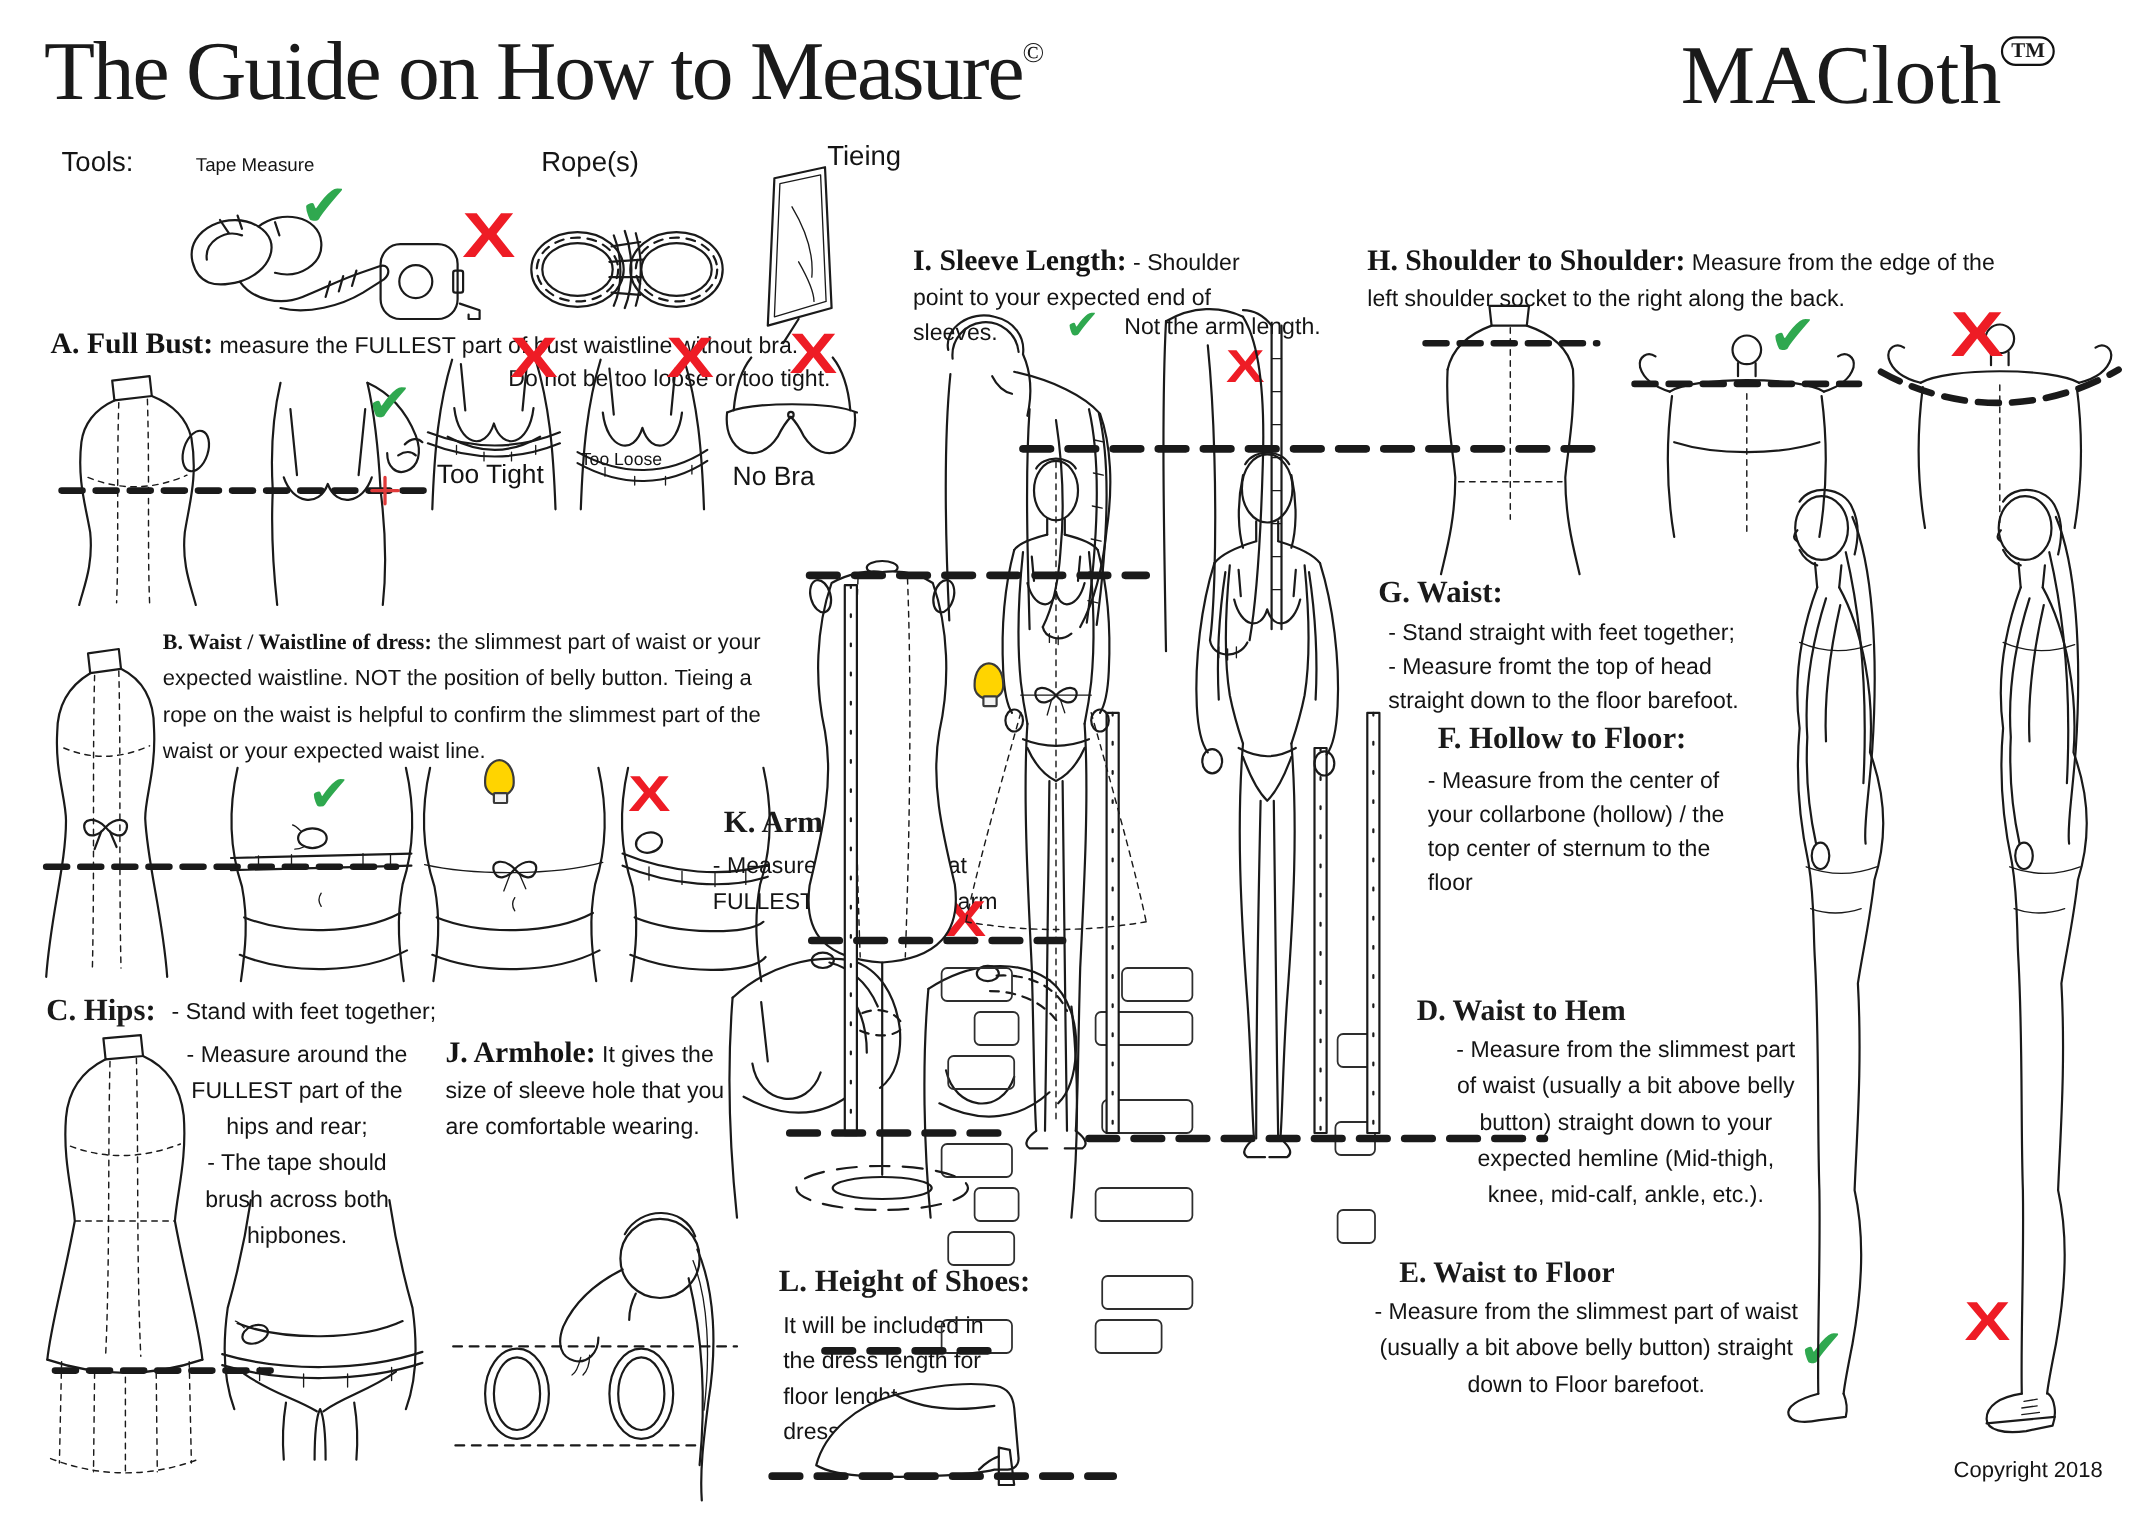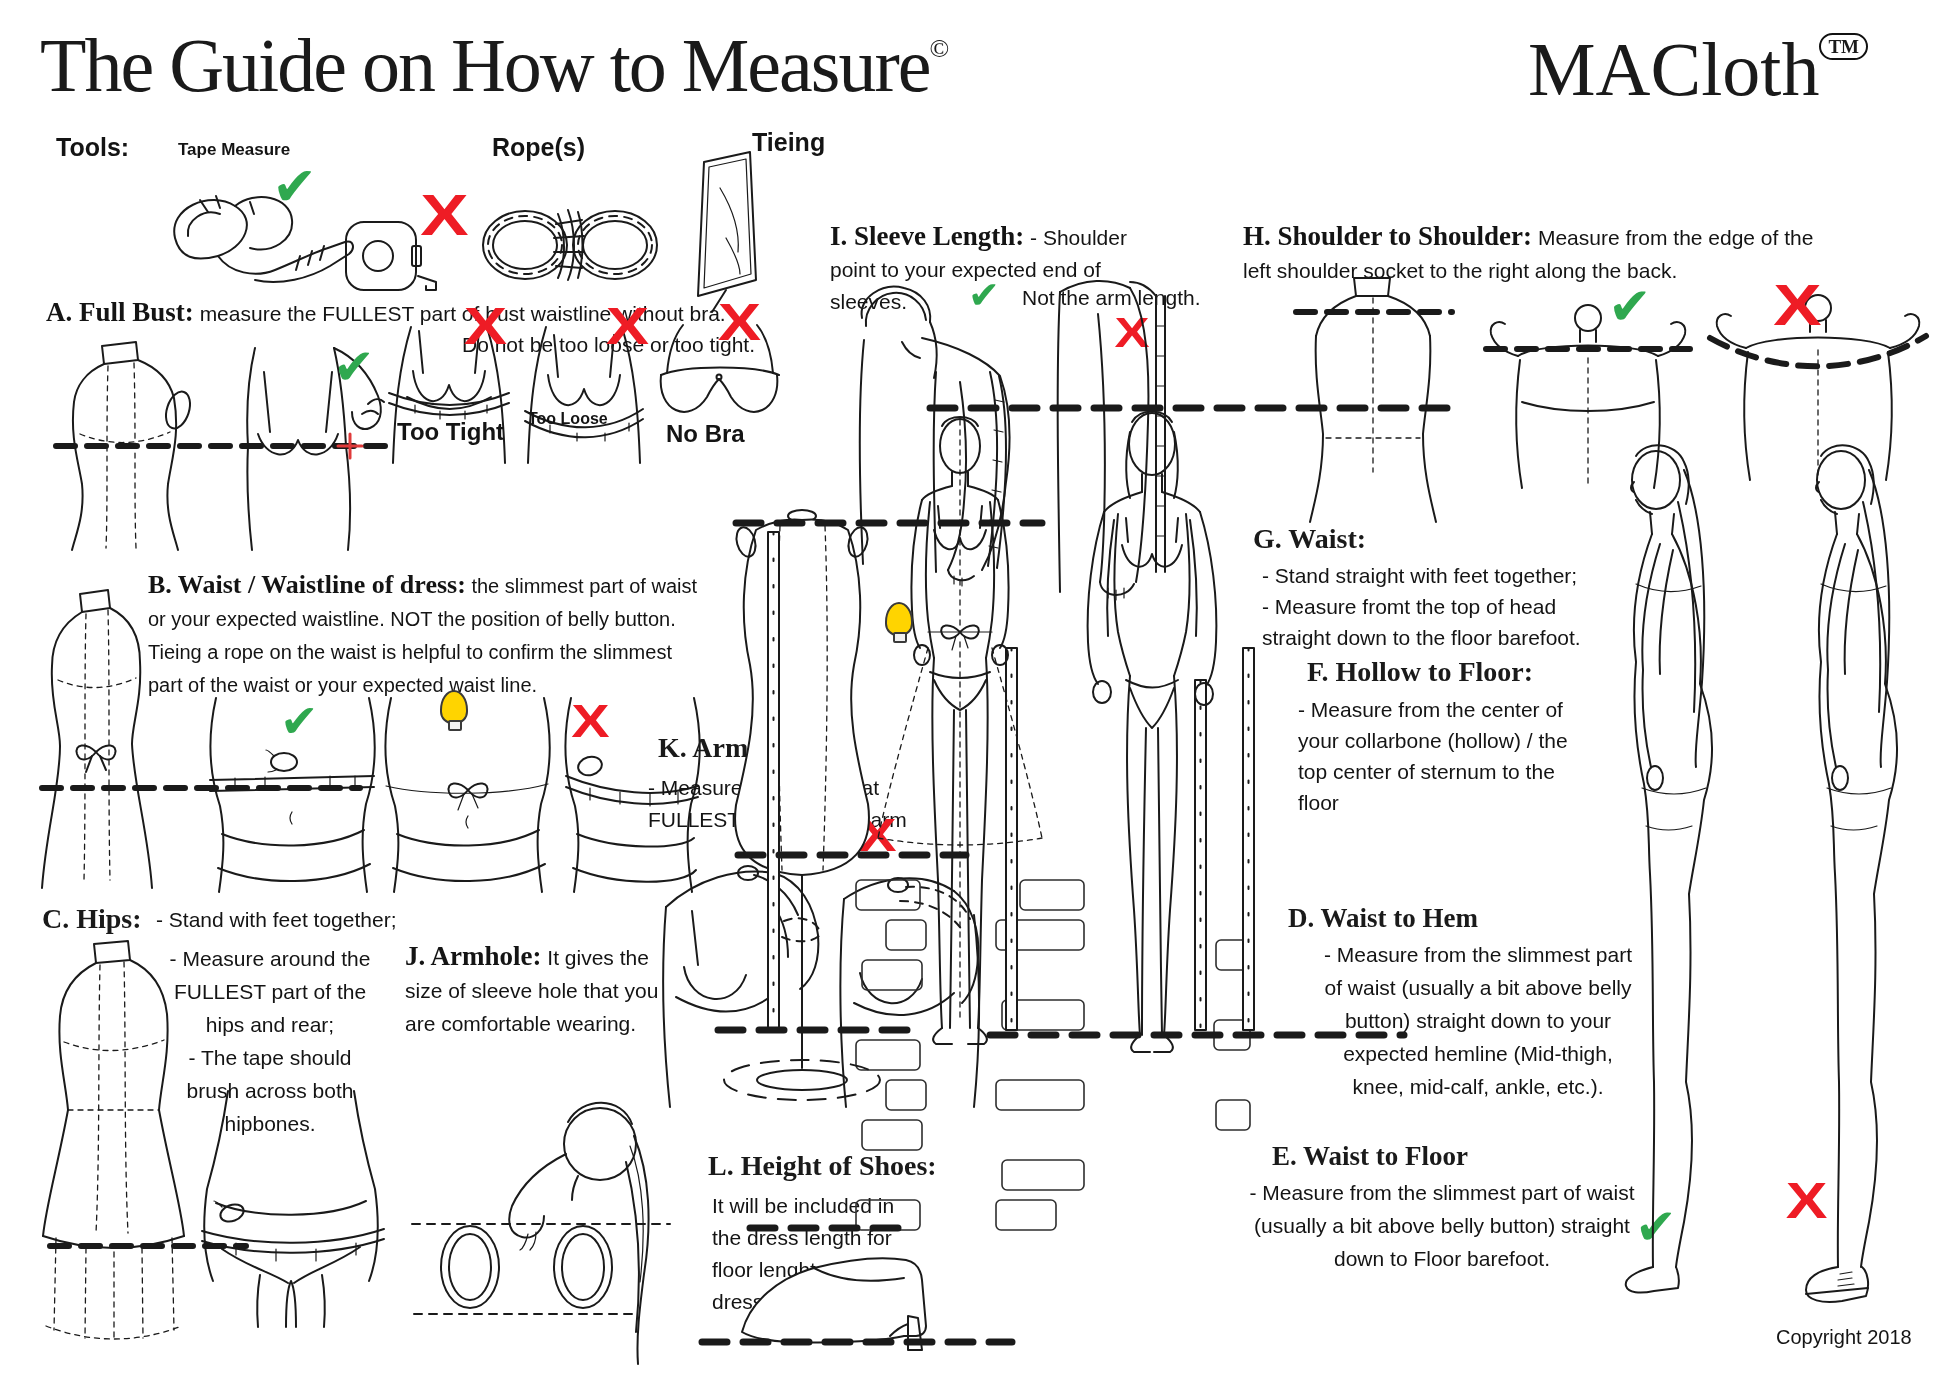--- a/index.html
+++ b/index.html
@@ -1,21 +1,21 @@
 <!DOCTYPE html>
 <html><head>
 <meta charset="utf-8">
 <style>
   html,body{margin:0;padding:0;background:#fff}
   body{width:1946px;height:1376px;position:relative;overflow:hidden;color:#1a1a1a}
   .abs{position:absolute}
   .ser{font-family:"Liberation Serif",serif;font-weight:700}
   .sertitle{font-family:"Liberation Serif",serif;font-weight:400}
   .sans{font-family:"Liberation Sans",sans-serif;color:#141414}
-  .b{font-weight:700}
+  .b{font-weight:400}
   .pre{white-space:pre-line}
   .ctr{text-align:center}
   .chk{color:#2fa84f;font-family:"DejaVu Sans",sans-serif;font-weight:900;line-height:1}
   .xx{color:#ee1c25;font-family:"Liberation Sans",sans-serif;font-weight:900;line-height:1;display:inline-block;transform:scaleX(1.25)}
   .bulb{width:24px;height:30px;background:#ffd400;border:2px solid #3a3a3a;border-radius:50% 50% 44% 44%/58% 58% 36% 36%;position:absolute}
   .bulb::after{content:"";position:absolute;left:6px;bottom:-9px;width:10px;height:7px;background:#f2f2f2;border:2px solid #3a3a3a;border-radius:2px}
   .tmbadge{font-family:"Liberation Serif",serif;font-weight:700;font-size:19px;border:2.5px solid #111;border-radius:16px;padding:1px 7px;position:relative;top:-42px}
   .art path,.art line,.art ellipse,.art circle,.art rect,.art polyline{fill:none;stroke:#1a1a1a;stroke-width:2;stroke-linecap:round;stroke-linejoin:round}
   .art .d1{stroke-dasharray:5 5;stroke-width:1.3}
   .art .d2{stroke-dasharray:8 7;stroke-width:2}
@@ -125,21 +125,21 @@
   <circle cx="334" cy="62" r="2.5"></circle>
 </svg>
 <span class="abs xx" style="left:468px;top:300px;font-size:52px">X</span>
 <span class="abs xx" style="left:610px;top:300px;font-size:52px">X</span>
 <span class="abs xx" style="left:722px;top:296px;font-size:52px">X</span>
 <div class="abs sans b" style="left:397px;top:418px;font-size:24px">Too Tight</div>
 <div class="abs sans b" style="left:528px;top:410px;font-size:16px">Too Loose</div>
 <div class="abs sans b" style="left:666px;top:420px;font-size:24px">No Bra</div>
 
 <div class="abs sans" style="left:148px;top:568px;width:552px;font-size:20px;line-height:33px">
-  <span class="ser" style="font-size:26px">B. Waist / Waistline of dress:</span>
+  <span class="ser" style="font-size:20px">B. Waist / Waistline of dress:</span>
   <span>the slimmest part of waist or your expected waistline. NOT the position of belly button. Tieing a rope on the waist is helpful to confirm the slimmest part of the waist or your expected waist line.</span>
 </div>
 <svg class="abs art" style="left:30px;top:580px" width="670" height="315" viewBox="0 0 670 315">
   <path d="M50,14 L78,10 L80,28 L52,32 Z"></path>
   <path d="M52,32 C32,44 22,62 22,86 C20,122 30,146 30,166 C30,206 16,252 12,308"></path>
   <path d="M80,28 C100,38 110,56 110,82 C112,120 102,144 102,164 C104,206 118,252 122,308"></path>
   <path class="d1" d="M56,34 C54,110 56,210 54,300"></path>
   <path class="d1" d="M78,30 C80,110 78,210 80,300"></path>
   <path class="d1" d="M28,100 Q66,116 106,98"></path>
   <path d="M66,172 C56,162 44,164 47,174 C50,183 60,180 66,172 Z"></path>

